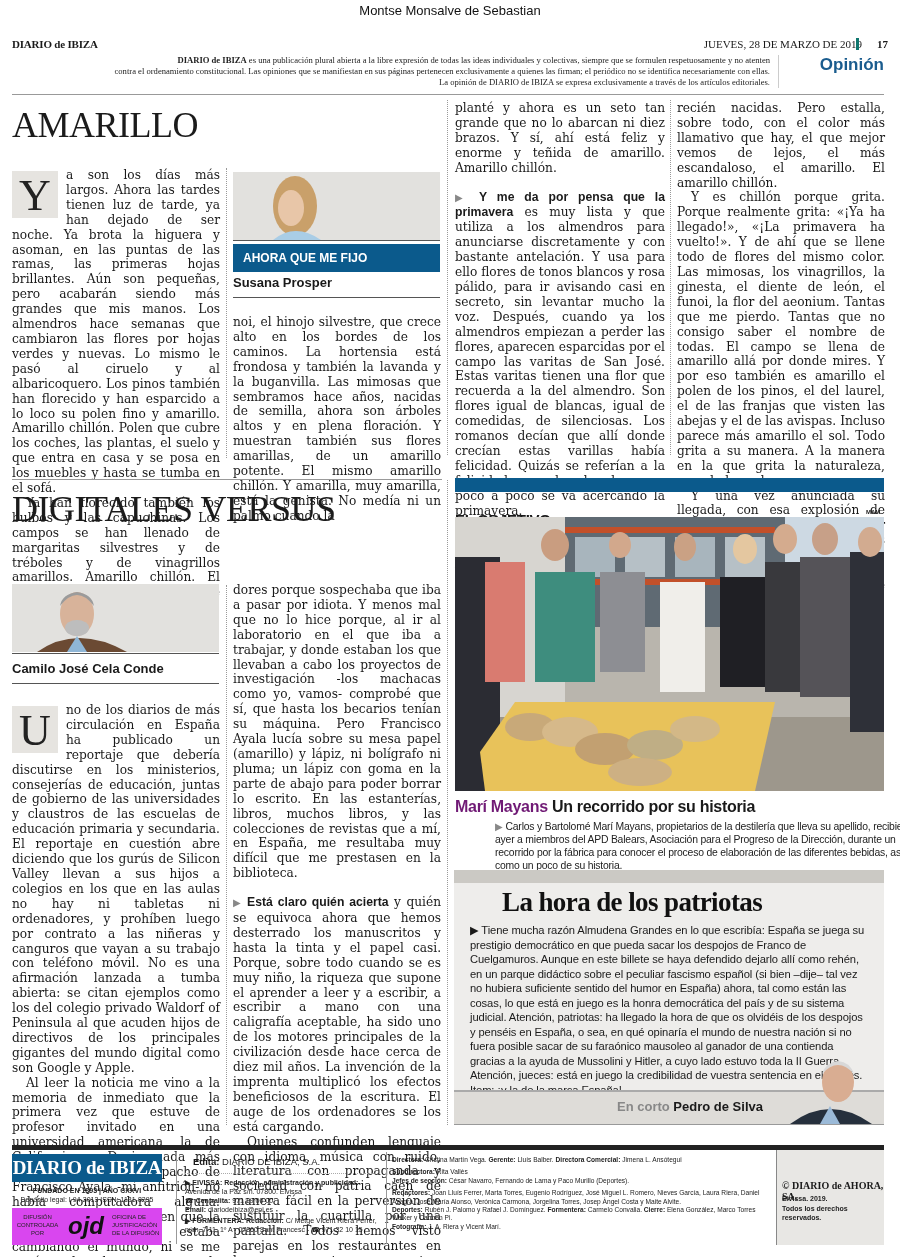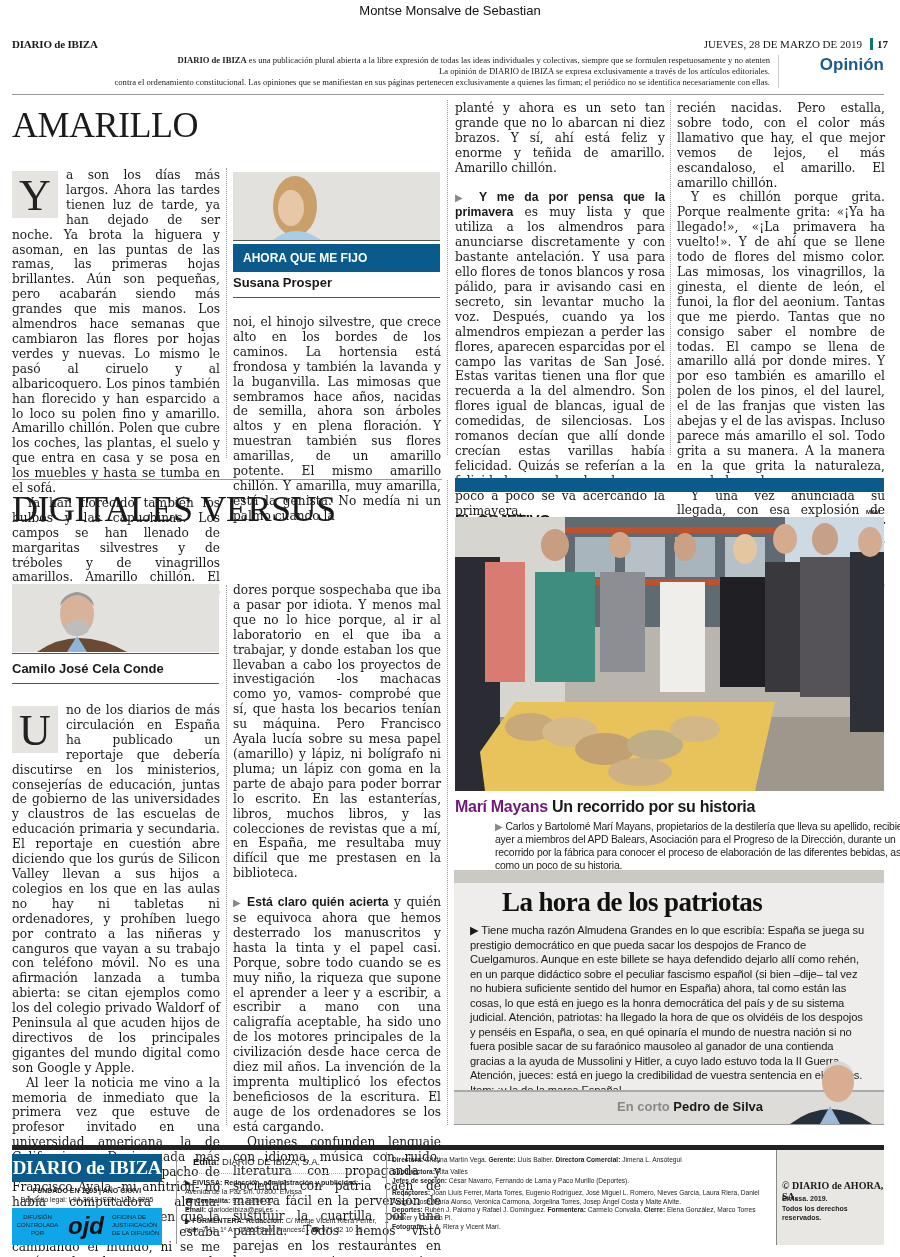--- a/index.html
+++ b/index.html
@@ -5,21 +5,21 @@
   * { box-sizing: border-box; margin: 0; padding: 0; }
   html, body { width: 900px; height: 1257px; background: #fff; overflow: hidden; }
   body { position: relative; font-family: "DejaVu Serif", serif; color: #1a1a1a; }
 
   .abs { position: absolute; }
 
   
   .owner { top: 3px; left: 0; width: 900px; text-align: center; font: 13px "Liberation Sans", sans-serif; color: #111; }
   .masthead-left { top: 38px; left: 12px; font: bold 11px "Liberation Serif", serif; letter-spacing: -0.2px; }
   .masthead-date { top: 38px; right: 38px; font: 11px "Liberation Serif", serif; }
-  .page-num { top: 38px; right: 12px; font: bold 11px "Liberation Serif", serif; border-left: 3px solid #0f766e; padding-left: 4px; }
+  .page-num { top: 38px; right: 12px; font: bold 11px "Liberation Serif", serif; border-left: 3px solid #0f766e; padding-left: 18px; }
   .disclaimer { top: 55px; left: 30px; width: 740px; text-align: right; font: 8.6px/11px "Liberation Serif", serif; color: #222; }
   .disclaimer b { font-weight: bold; }
   .disc-sep { top: 55px; left: 778px; width: 1px; height: 33px; background: #ccc; }
   .section-label { top: 55px; right: 16px; font: bold 17px "Liberation Sans", sans-serif; color: #1a5c8e; }
   .top-rule { top: 94px; left: 12px; width: 872px; height: 1px; background: #999; }
 
   
   .h-amarillo { top: 104px; left: 12px; font: 36px "Liberation Serif", serif; letter-spacing: -0.5px; color: #1b1b1b; }
   .h-digitales { top: 490px; left: 12px; font: 36px/38px "Liberation Serif", serif; letter-spacing: -0.5px; color: #1b1b1b; }
 
@@ -56,38 +56,38 @@
   .hora-text { font: 11.2px/14.5px "Liberation Sans", sans-serif; color: #1a1a1a; letter-spacing: -0.1px; }
   .hora-foot { background: #dedcd8; border-top: 2px solid #aaa; border-bottom: 1px solid #999; }
   .hora-byline { font: bold 13px "Liberation Sans", sans-serif; }
   .hora-byline .grey { color: #888; }
 
   
   .foot-bar { top: 1145px; left: 12px; width: 872px; height: 5px; background: #222; }
   .foot-logo { top: 1154px; left: 12px; width: 150px; height: 28px; background: #0b5a8c; color: #fff; font: bold 19px/28px "Liberation Serif", serif; text-align: center; letter-spacing: -0.3px; }
   .foot-small { font: 7px/9px "Liberation Sans", sans-serif; color: #222; }
   .foot-small b { font-weight: bold; }
-  .ojd-box { top: 1208px; left: 12px; width: 150px; height: 37px; background: #0ea5e9; }
+  .ojd-box { top: 1208px; left: 12px; width: 150px; height: 37px; background: #d946ef; }
   .foot-sep { width: 1px; background: #999; }
   .edita { font: 9.5px "Liberation Sans", sans-serif; }
   .copy-box { top: 1150px; left: 776px; width: 108px; height: 95px; background: #e8e7e4; border-left: 1px solid #888; }
 </style>
 </head>
 <body>
 
 <div class="abs owner">Montse Monsalve de Sebastian</div>
 
 <div class="abs masthead-left">DIARIO de IBIZA</div>
 <div class="abs masthead-date">JUEVES, 28 DE MARZO DE 2019</div>
 <div class="abs page-num">17</div>
 
 <div class="abs disclaimer">
   <div><b>DIARIO de IBIZA</b><span> es una publicación plural abierta a la libre expresión de todas las ideas individuales y colectivas, siempre que se formulen respetuosamente y no atenten</span></div>
+  <div>contra el ordenamiento constitucional. Las opiniones que se manifiestan en sus páginas pertenecen exclusivamente a quienes las firman; el periódico no se identifica necesariamente con ellas.</div>
   <div>La opinión de DIARIO de IBIZA se expresa exclusivamente a través de los artículos editoriales.</div>
-  <div>contra el ordenamiento constitucional. Las opiniones que se manifiestan en sus páginas pertenecen exclusivamente a quienes las firman; el periódico no se identifica necesariamente con ellas.</div>
 </div>
 <div class="abs disc-sep"></div>
 <div class="abs section-label">Opinión</div>
 <div class="abs top-rule"></div>
 
 <div class="abs h-amarillo">AMARILLO</div>
 
 <div class="abs col" style="top:168px; left:12px; width:208px;">
   <div class="dropcap">Y</div>
   <p>a son los días más largos. Ahora las tardes tienen luz de tarde, ya han dejado de ser noche. Ya brota la higuera y asoman, en las puntas de las ramas, las primeras hojas brillantes. Aún son pequeñas, pero acabarán siendo más grandes que mis manos. Los almendros hace semanas que cambiaron las flores por hojas verdes y nuevas. Lo mismo le pasó al ciruelo y al albaricoquero. Los pinos también han florecido y han esparcido a lo loco su polen fino y amarillo. Amarillo chillón. Polen que cubre los coches, las plantas, el suelo y que entra en casa y se posa en los muebles y hasta se tumba en el sofá.</p>

